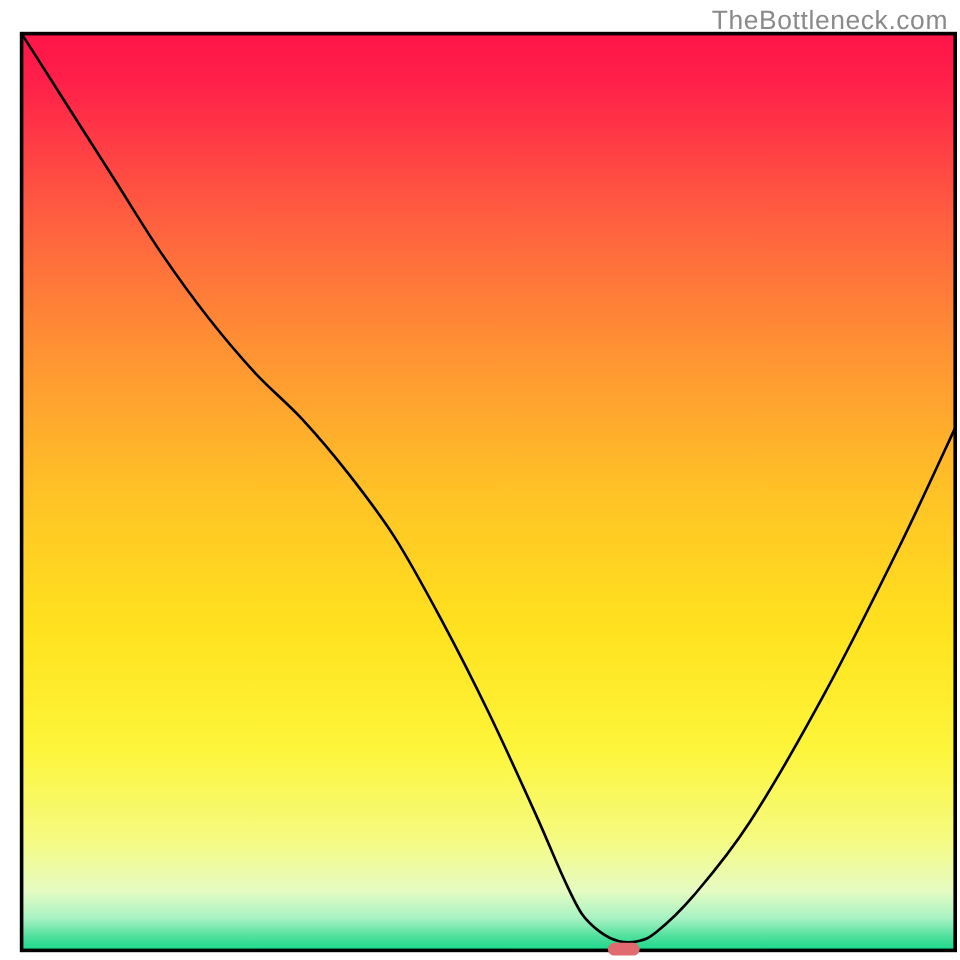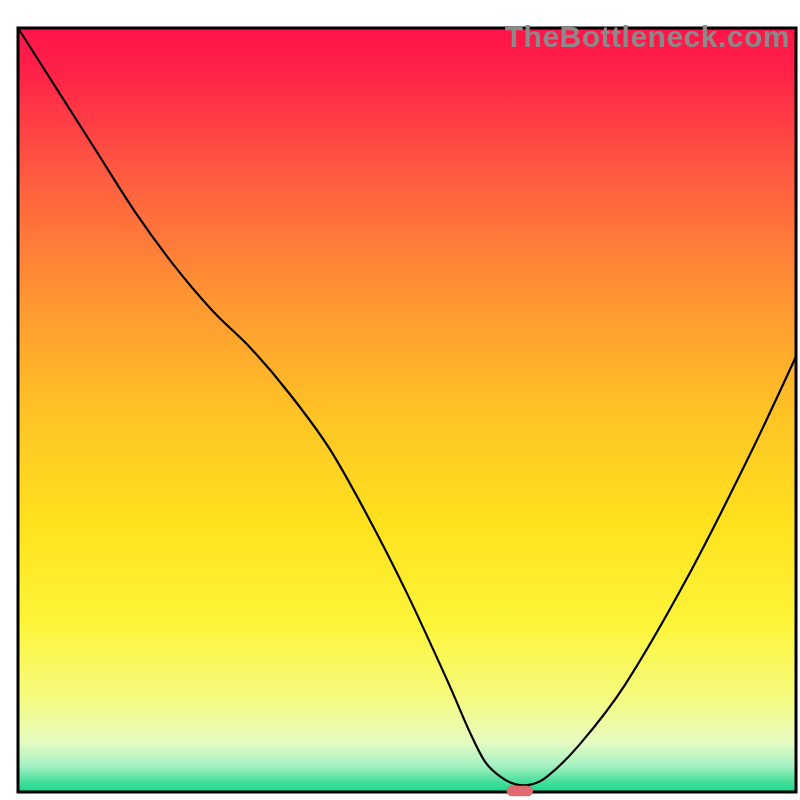--- a/index.html
+++ b/index.html
@@ -10,24 +10,24 @@
     background: #ffffff;
     font-family: Arial, Helvetica, sans-serif;
   }
   .container {
     position: relative;
     width: 800px;
     height: 800px;
   }
   .watermark {
     position: absolute;
-    top: 20px;
+    top: 4px;
     right: 10px;
-    font-size: 30px;
-    font-weight: bold;
+    font-size: 22px;
+    font-weight: normal;
     color: #8a8a8a;
     letter-spacing: 0.5px;
     z-index: 30;
   }
   svg {
     display: block;
   }
 </style>
 </head>
 <body>

